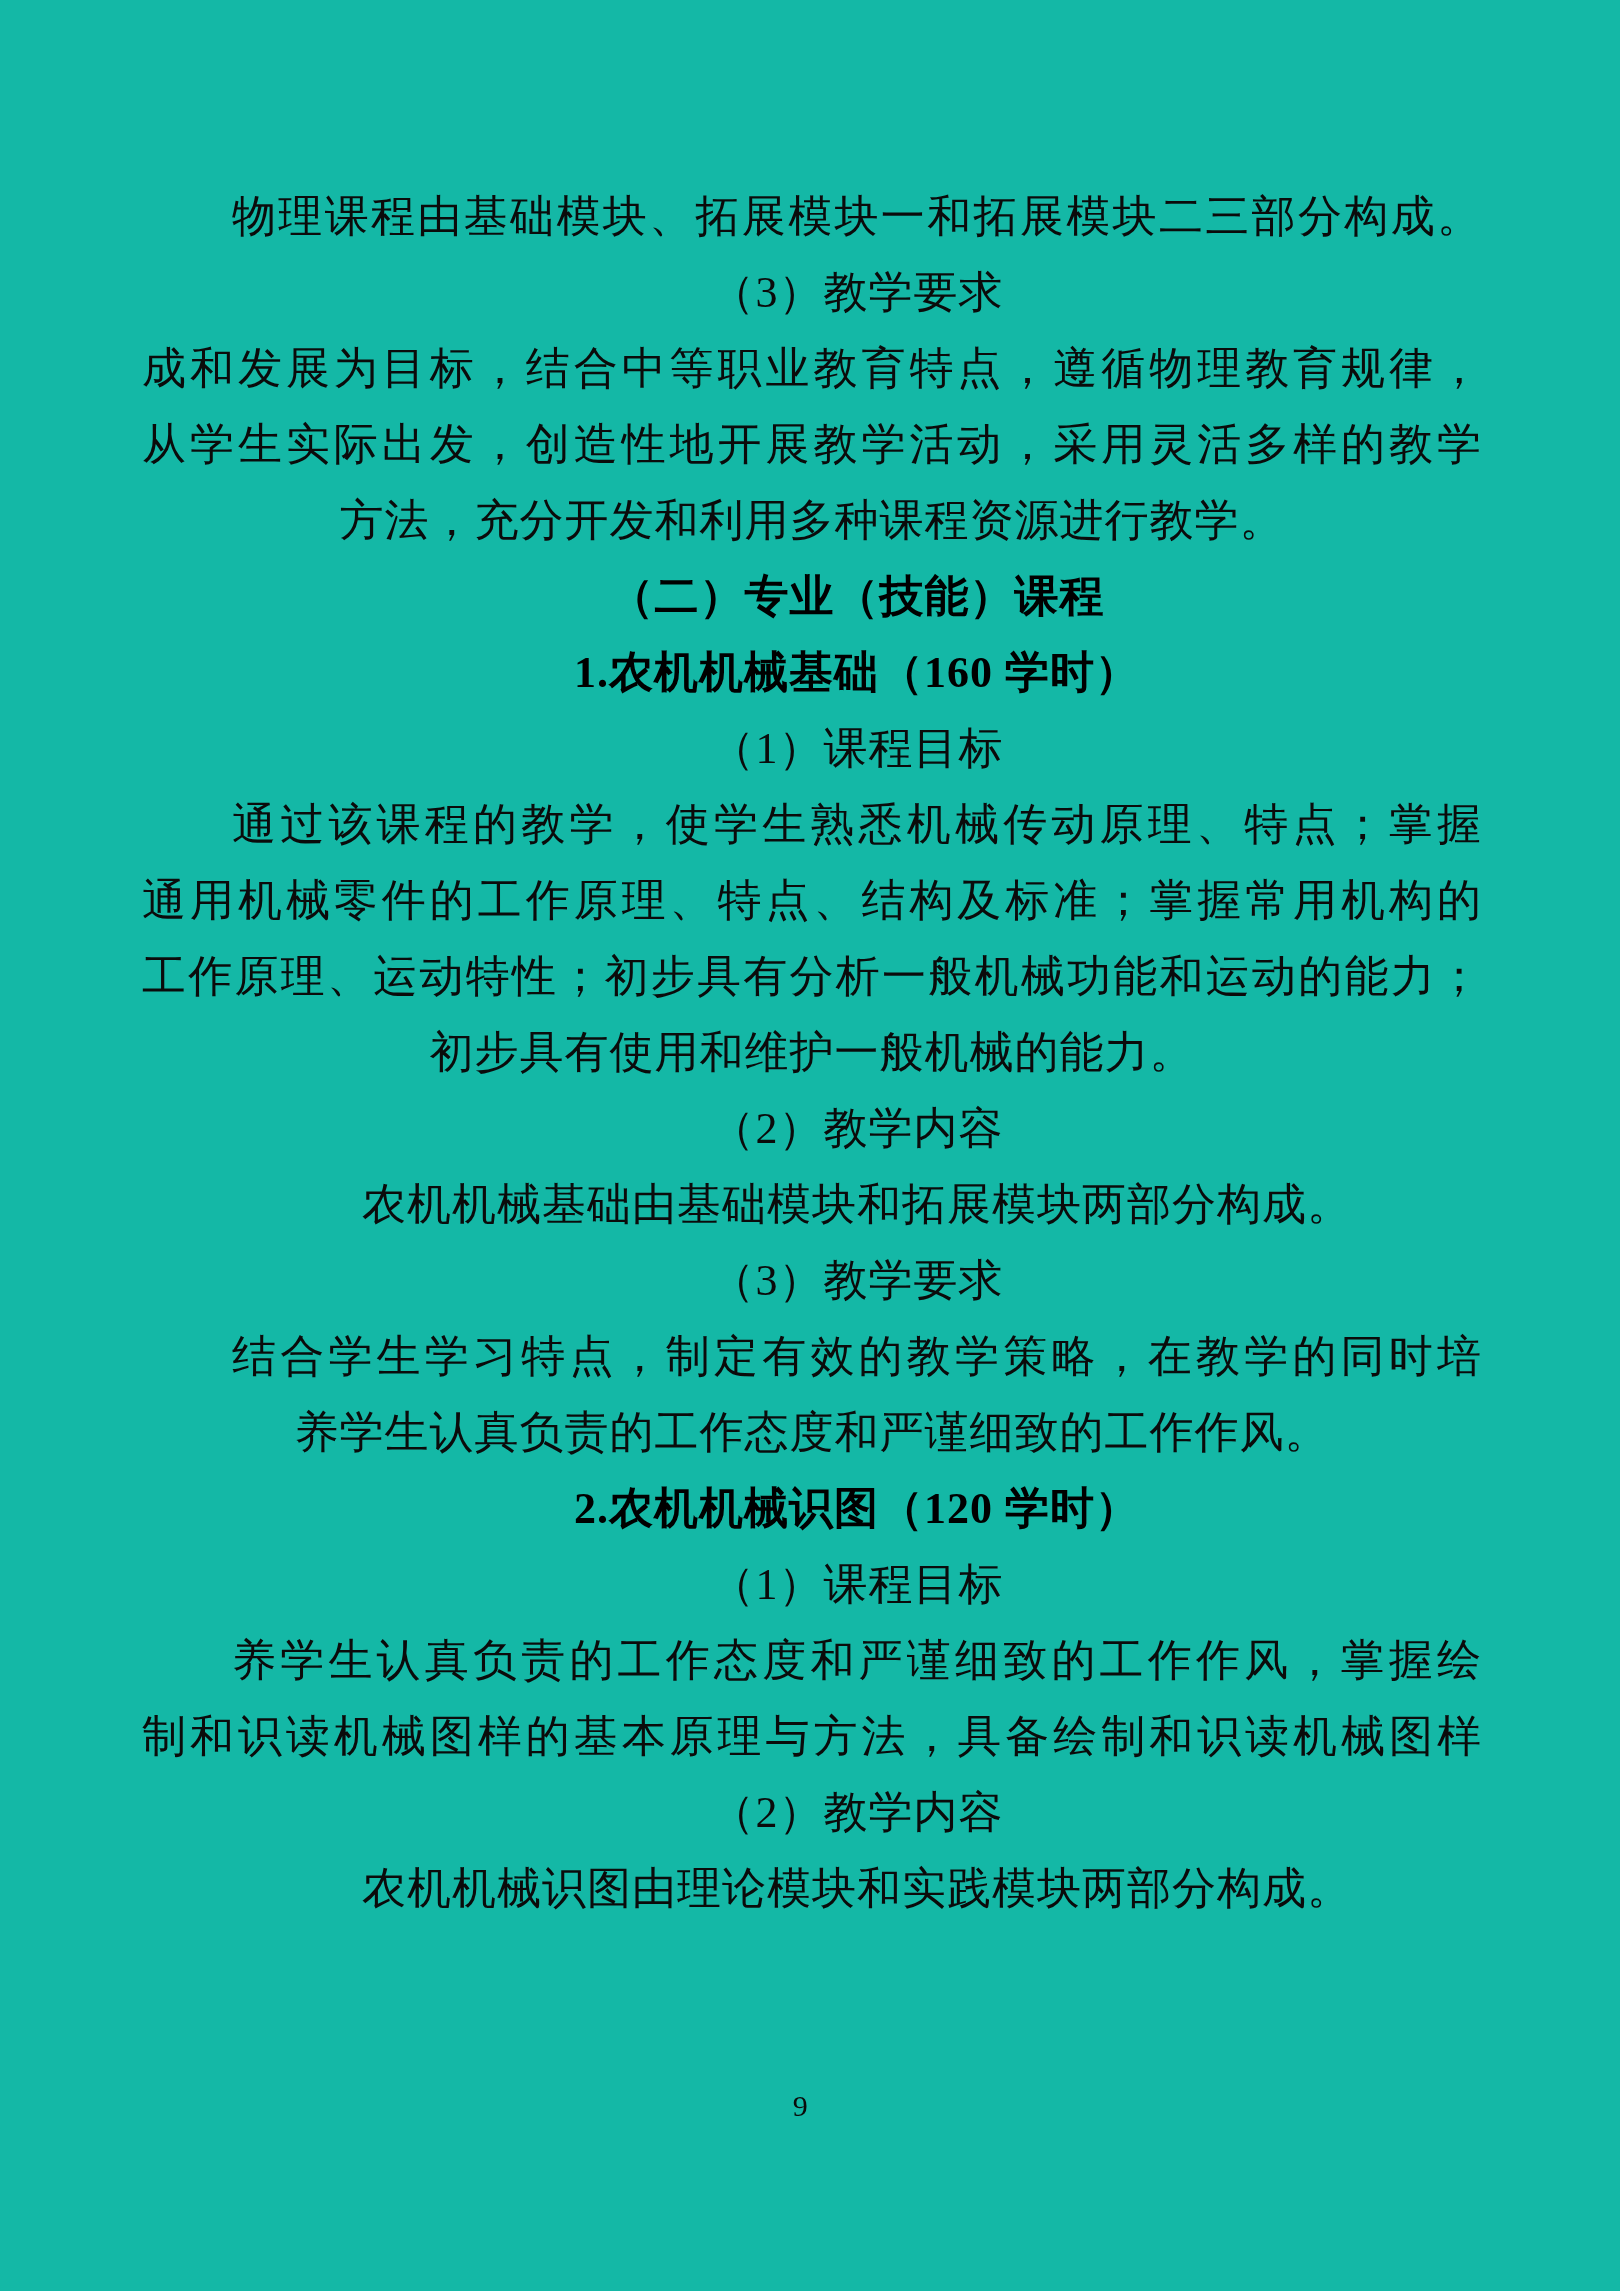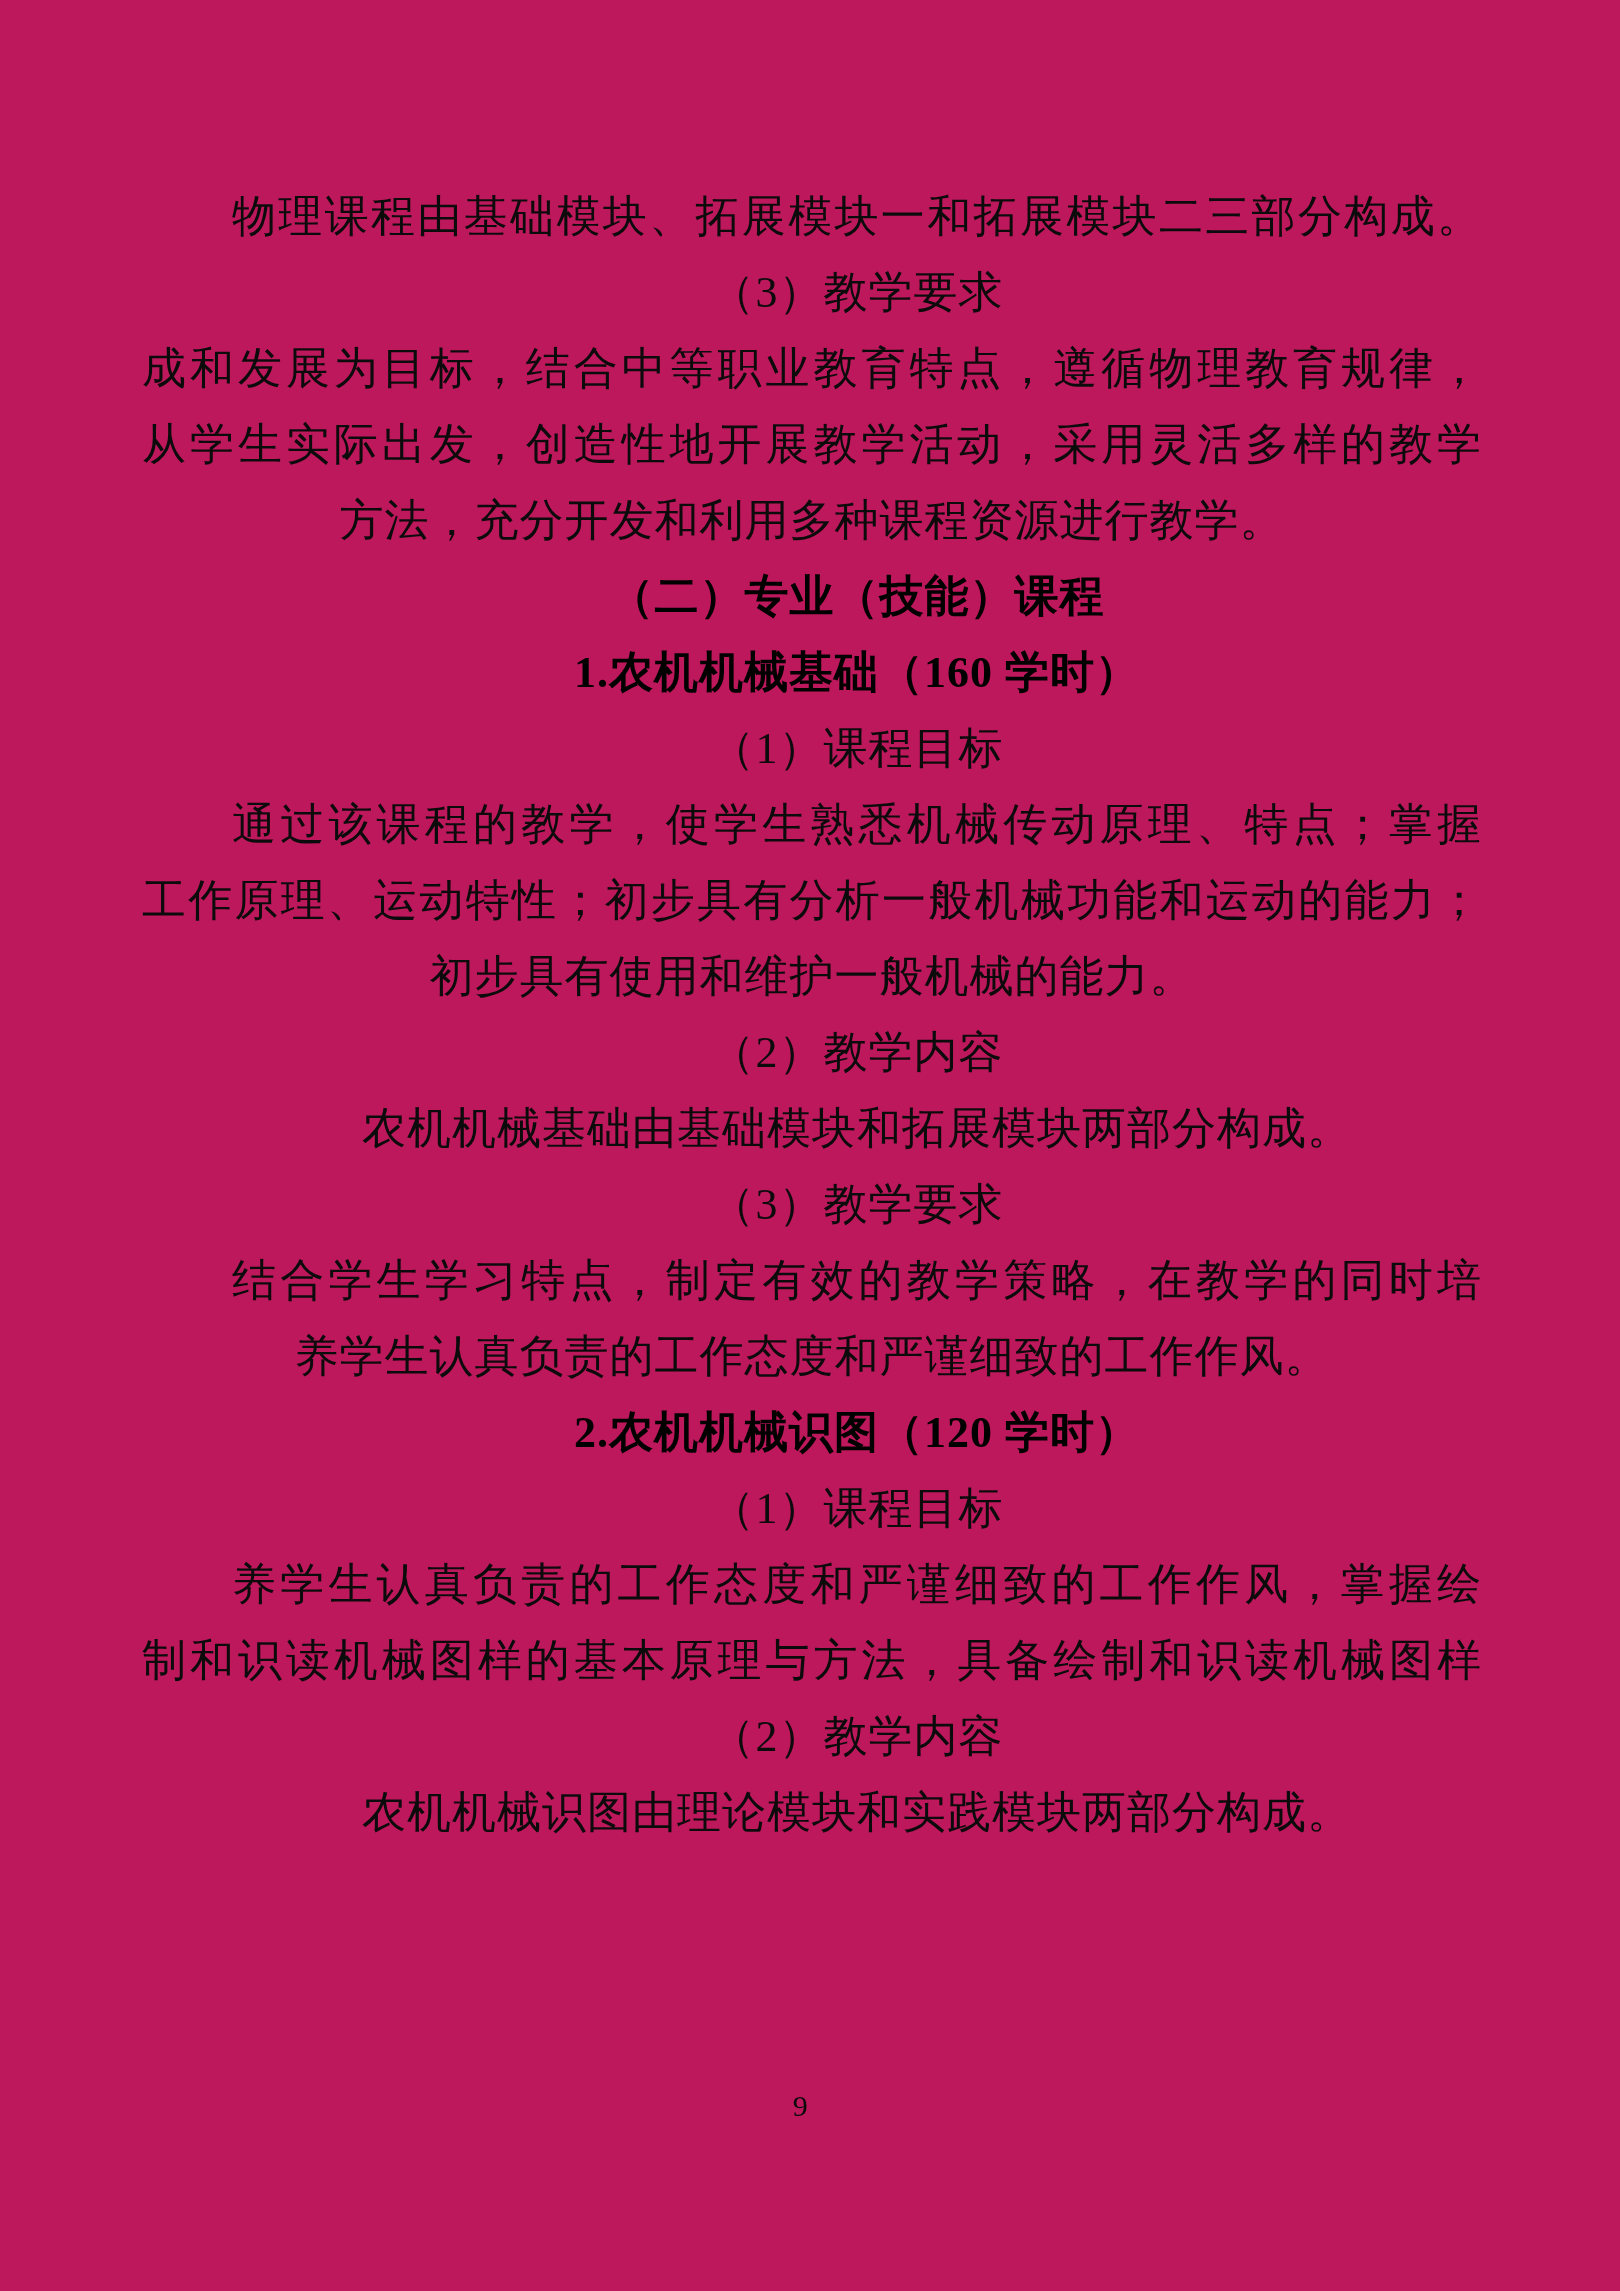--- a/index.html
+++ b/index.html
@@ -4,21 +4,21 @@
 <style>
   html, body {
     margin: 0;
     padding: 0;
     background: #ffffff;
   }
   .page {
     position: relative;
     width: 1620px;
     height: 2292px;
-    background: #be185d;
+    background: #14b8a6;
     overflow: hidden;
     font-family: "Liberation Serif", "DejaVu Serif", serif;
     color: #000000;
   }
   .content {
     position: absolute;
     left: 142px;
     top: 179px;
     width: 1340px;
   }
@@ -67,20 +67,21 @@
   <div class="content" id="content">
       <div class="line indent j">物理课程由基础模块、拓展模块一和拓展模块二三部分构成。</div>
       <div class="line indent">（3）教学要求</div>
       <div class="line j">成和发展为目标，结合中等职业教育特点，遵循物理教育规律，</div>
       <div class="line j">从学生实际出发，创造性地开展教学活动，采用灵活多样的教学</div>
       <div class="line">方法，充分开发和利用多种课程资源进行教学。</div>
       <div class="line indent bold">（二）专业（技能）课程</div>
       <div class="line indent bold">1.农机机械基础（160 学时）</div>
       <div class="line indent">（1）课程目标</div>
       <div class="line indent j">通过该课程的教学，使学生熟悉机械传动原理、特点；掌握</div>
+      <div class="line j">通用机械零件的工作原理、特点、结构及标准；掌握常用机构的</div>
       <div class="line j">工作原理、运动特性；初步具有分析一般机械功能和运动的能力；</div>
       <div class="line">初步具有使用和维护一般机械的能力。</div>
       <div class="line indent">（2）教学内容</div>
       <div class="line indent">农机机械基础由基础模块和拓展模块两部分构成。</div>
       <div class="line indent">（3）教学要求</div>
       <div class="line indent j">结合学生学习特点，制定有效的教学策略，在教学的同时培</div>
       <div class="line">养学生认真负责的工作态度和严谨细致的工作作风。</div>
       <div class="line indent bold">2.农机机械识图（120 学时）</div>
       <div class="line indent">（1）课程目标</div>
       <div class="line indent j">养学生认真负责的工作态度和严谨细致的工作作风，掌握绘</div>

